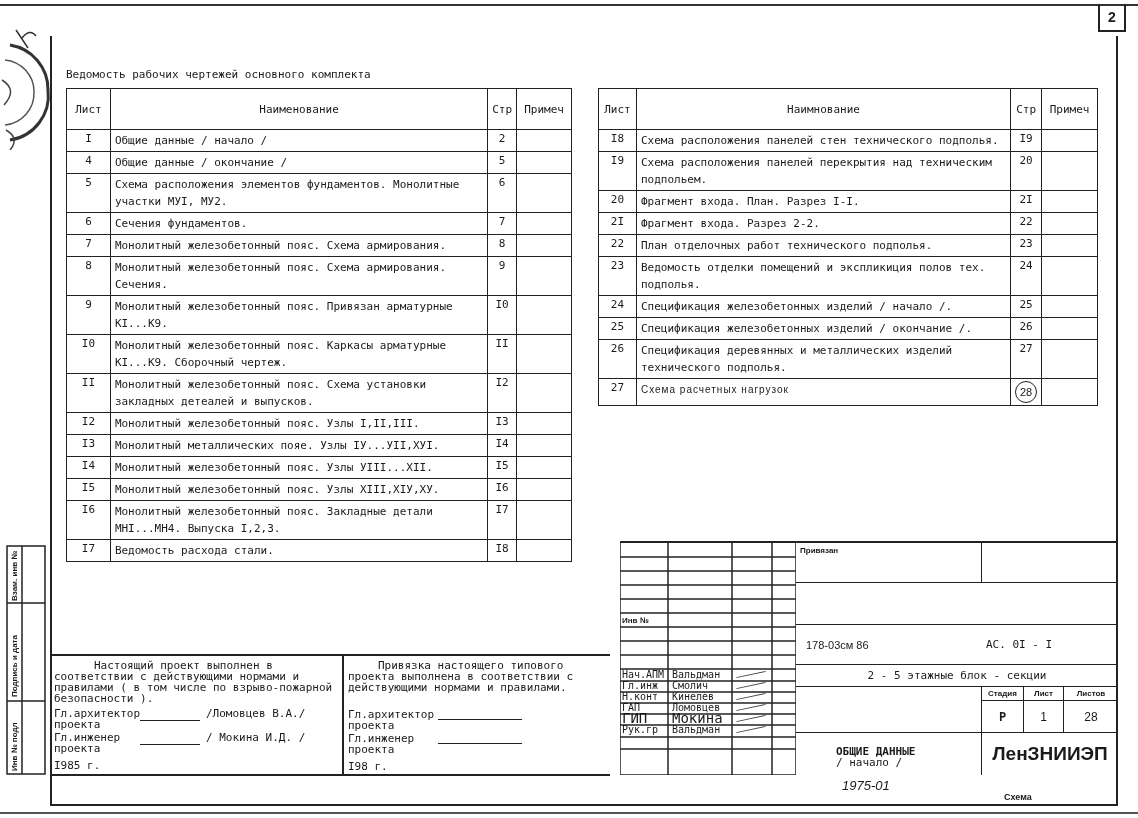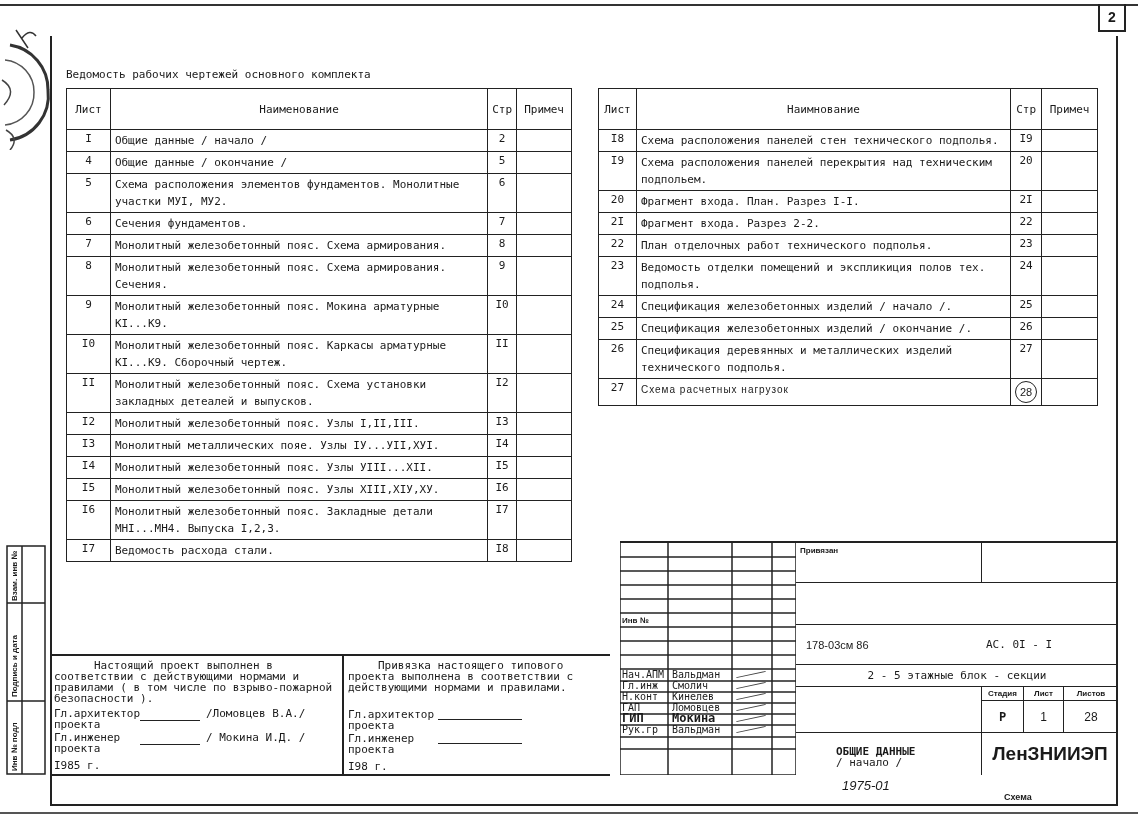--- a/index.html
+++ b/index.html
@@ -91,21 +91,21 @@
         <td class="note"></td>
       </tr>
       <tr>
         <td class="num">8</td>
         <td class="name">Монолитный железобетонный пояс.  Схема армирования. Сечения.</td>
         <td class="str">9</td>
         <td class="note"></td>
       </tr>
       <tr>
         <td class="num">9</td>
-        <td class="name">Монолитный железобетонный пояс.  Мокина арматурные КI...К9.</td>
+        <td class="name">Монолитный железобетонный пояс.  Привязан арматурные КI...К9.</td>
         <td class="str">I0</td>
         <td class="note"></td>
       </tr>
       <tr>
         <td class="num">I0</td>
         <td class="name">Монолитный железобетонный пояс.  Каркасы арматурные КI...К9.  Сборочный чертеж.</td>
         <td class="str">II</td>
         <td class="note"></td>
       </tr>
       <tr>
@@ -305,21 +305,21 @@
       <div style="position: absolute; left: 0px; top: 22px; height: 11px; width: 211px; font-size: 10px; line-height: 11px;">
         <span style="position: absolute; left: 2px;">Н.конт</span>
         <span style="position: absolute; left: 52px;">Кинелев</span>
         <span style="position: absolute; left: 116px; top: 5px; width: 30px; height: 1px; background: rgb(68, 68, 68); transform: rotate(-12deg);"></span>
       </div>
       <div style="position: absolute; left: 0px; top: 33px; height: 11px; width: 176px; font-size: 10px; line-height: 11px;">
         <span style="position: absolute; left: 2px;">ГАП</span>
         <span style="position: absolute; left: 52px;">Ломовцев</span>
         <span style="position: absolute; left: 116px; top: 5px; width: 30px; height: 1px; background: rgb(68, 68, 68); transform: rotate(-12deg);"></span>
       </div>
-      <div style="position: absolute; left: 0px; top: 44px; height: 14px; width: 176px; font-size: 12px; line-height: 11px; font-weight: bold;">
+      <div style="position: absolute; left: 0px; top: 44px; height: 14px; width: 176px; font-size: 14px; line-height: 11px;">
         <span style="position: absolute; left: 2px;">ГИП</span>
         <span style="position: absolute; left: 52px;">Мокина</span>
         <span style="position: absolute; left: 116px; top: 5px; width: 30px; height: 1px; background: rgb(68, 68, 68); transform: rotate(-12deg);"></span>
       </div>
       <div style="position: absolute; left: 0px; top: 55px; height: 11px; width: 176px; font-size: 10px; line-height: 11px;">
         <span style="position: absolute; left: 2px;">Рук.гр</span>
         <span style="position: absolute; left: 52px;">Вальдман</span>
         <span style="position: absolute; left: 116px; top: 5px; width: 30px; height: 1px; background: rgb(68, 68, 68); transform: rotate(-12deg);"></span>
       </div>
     </div>

